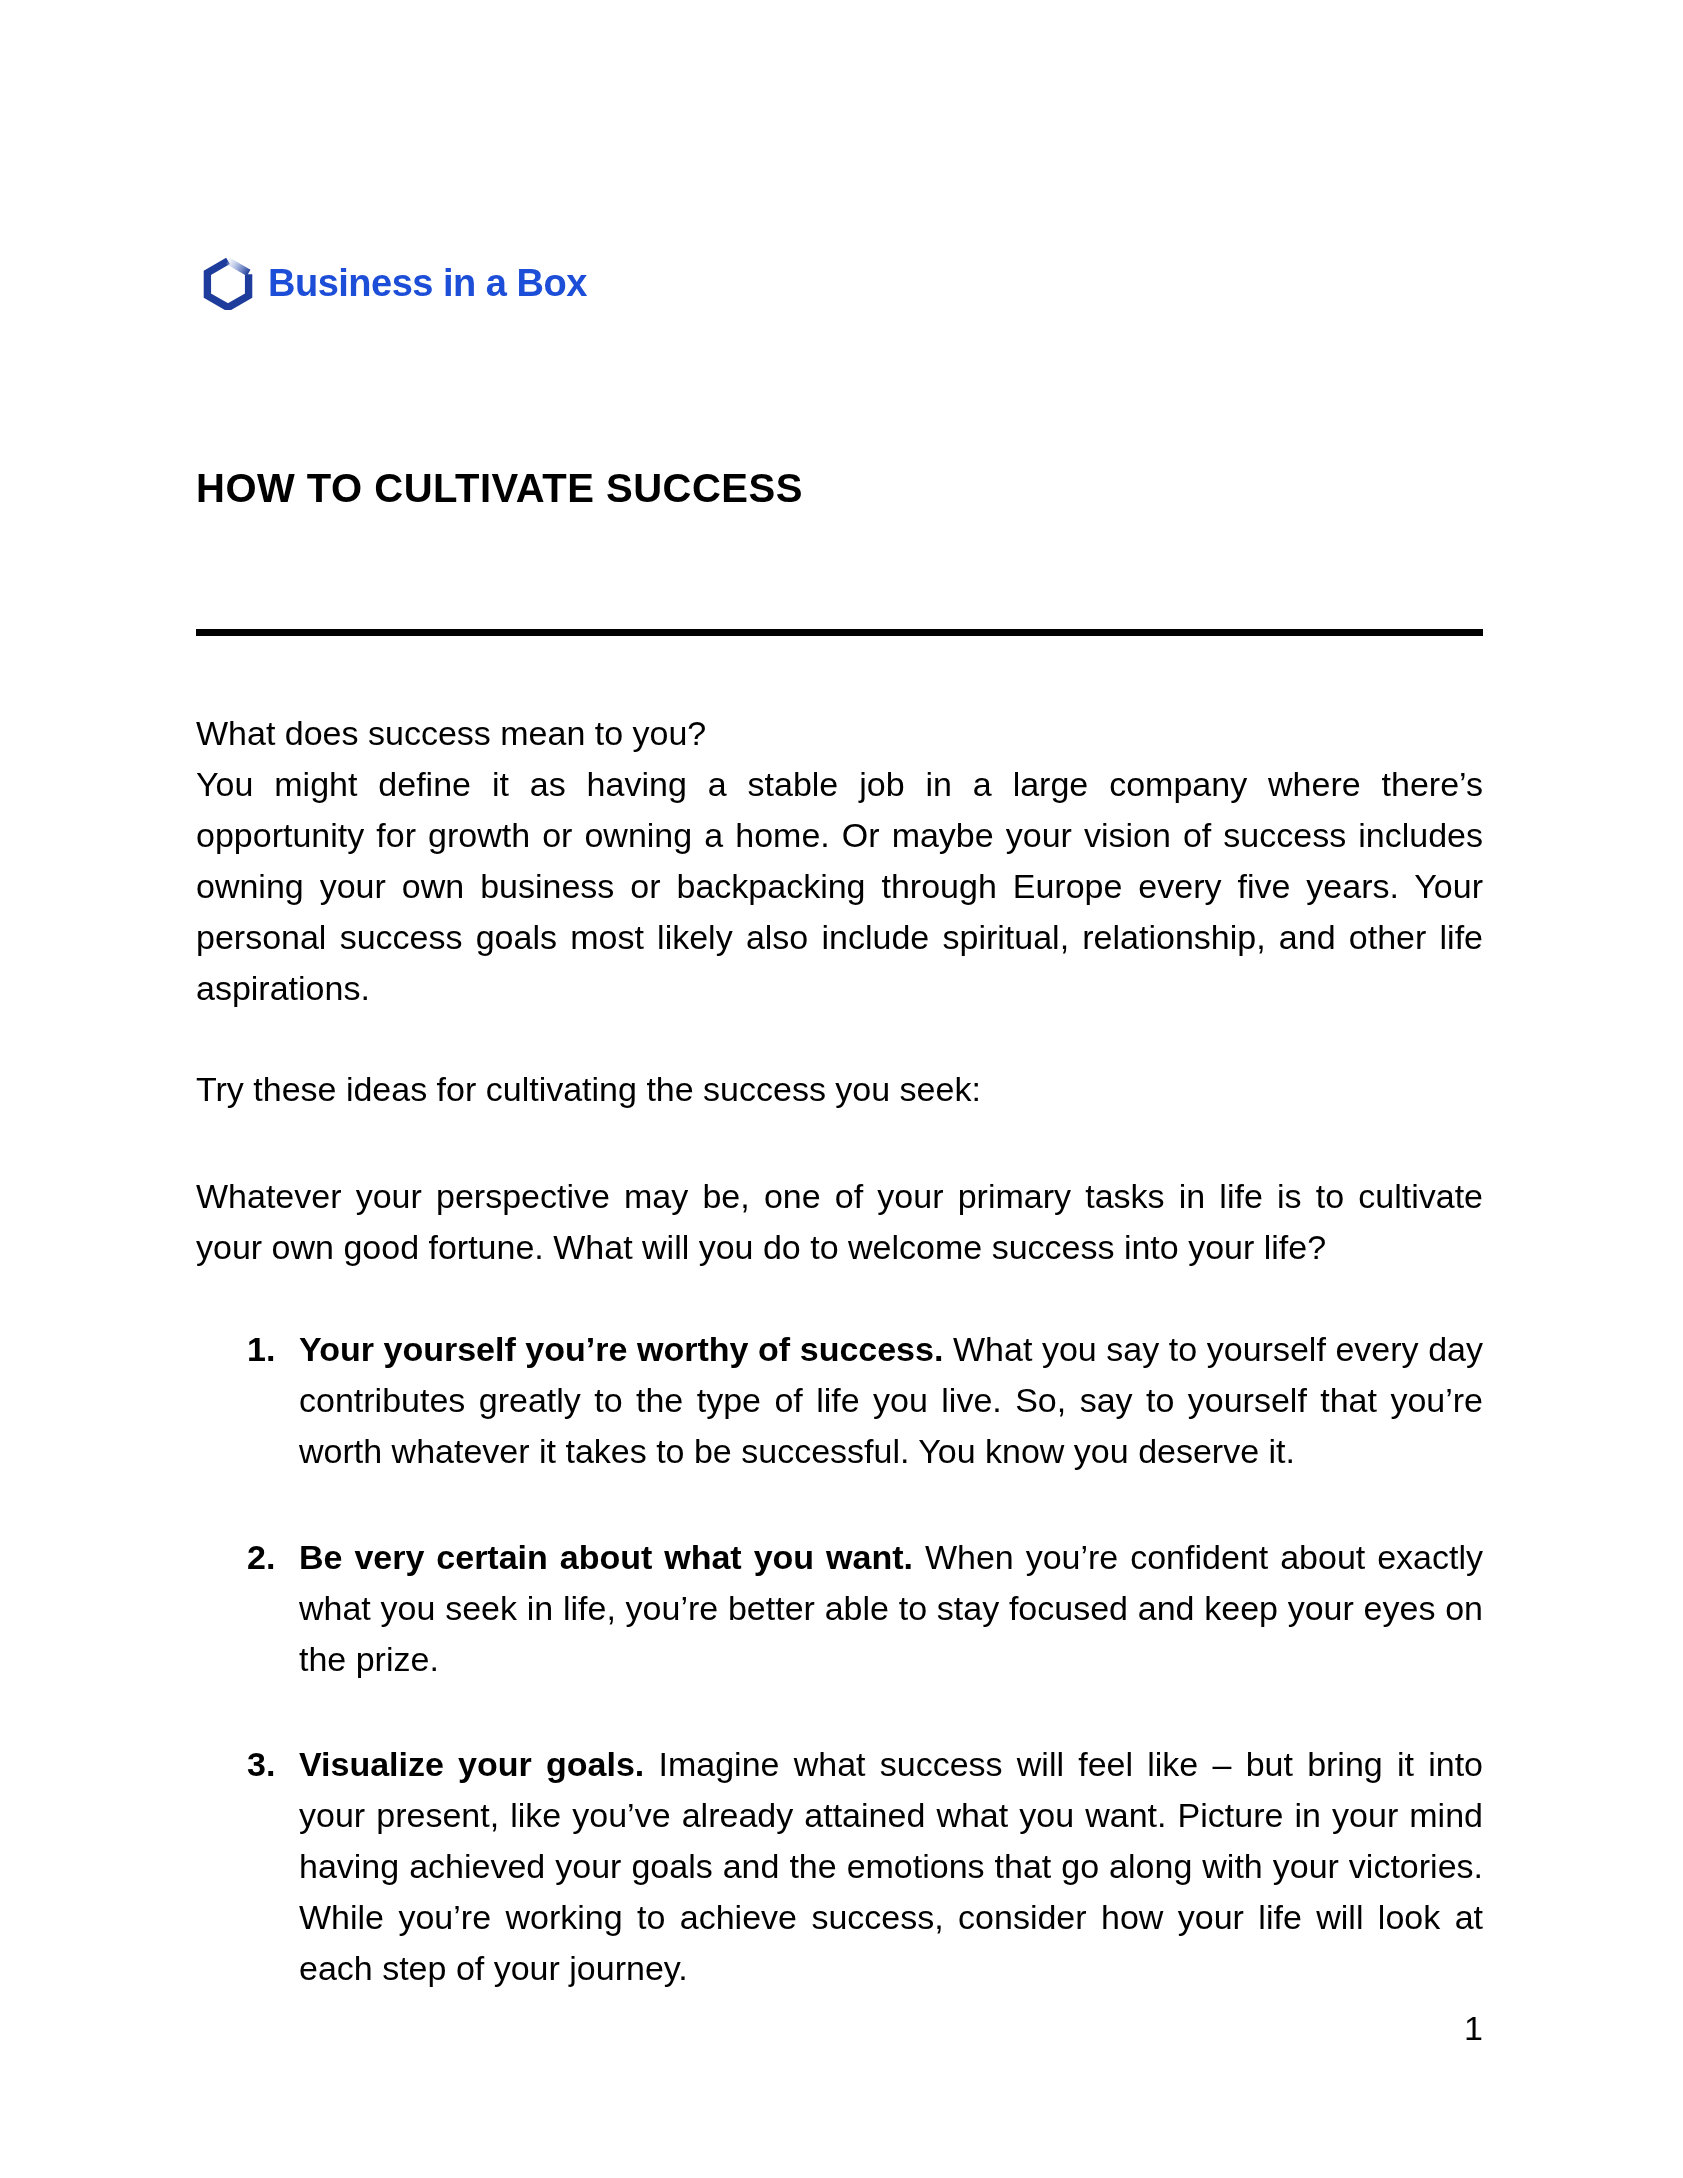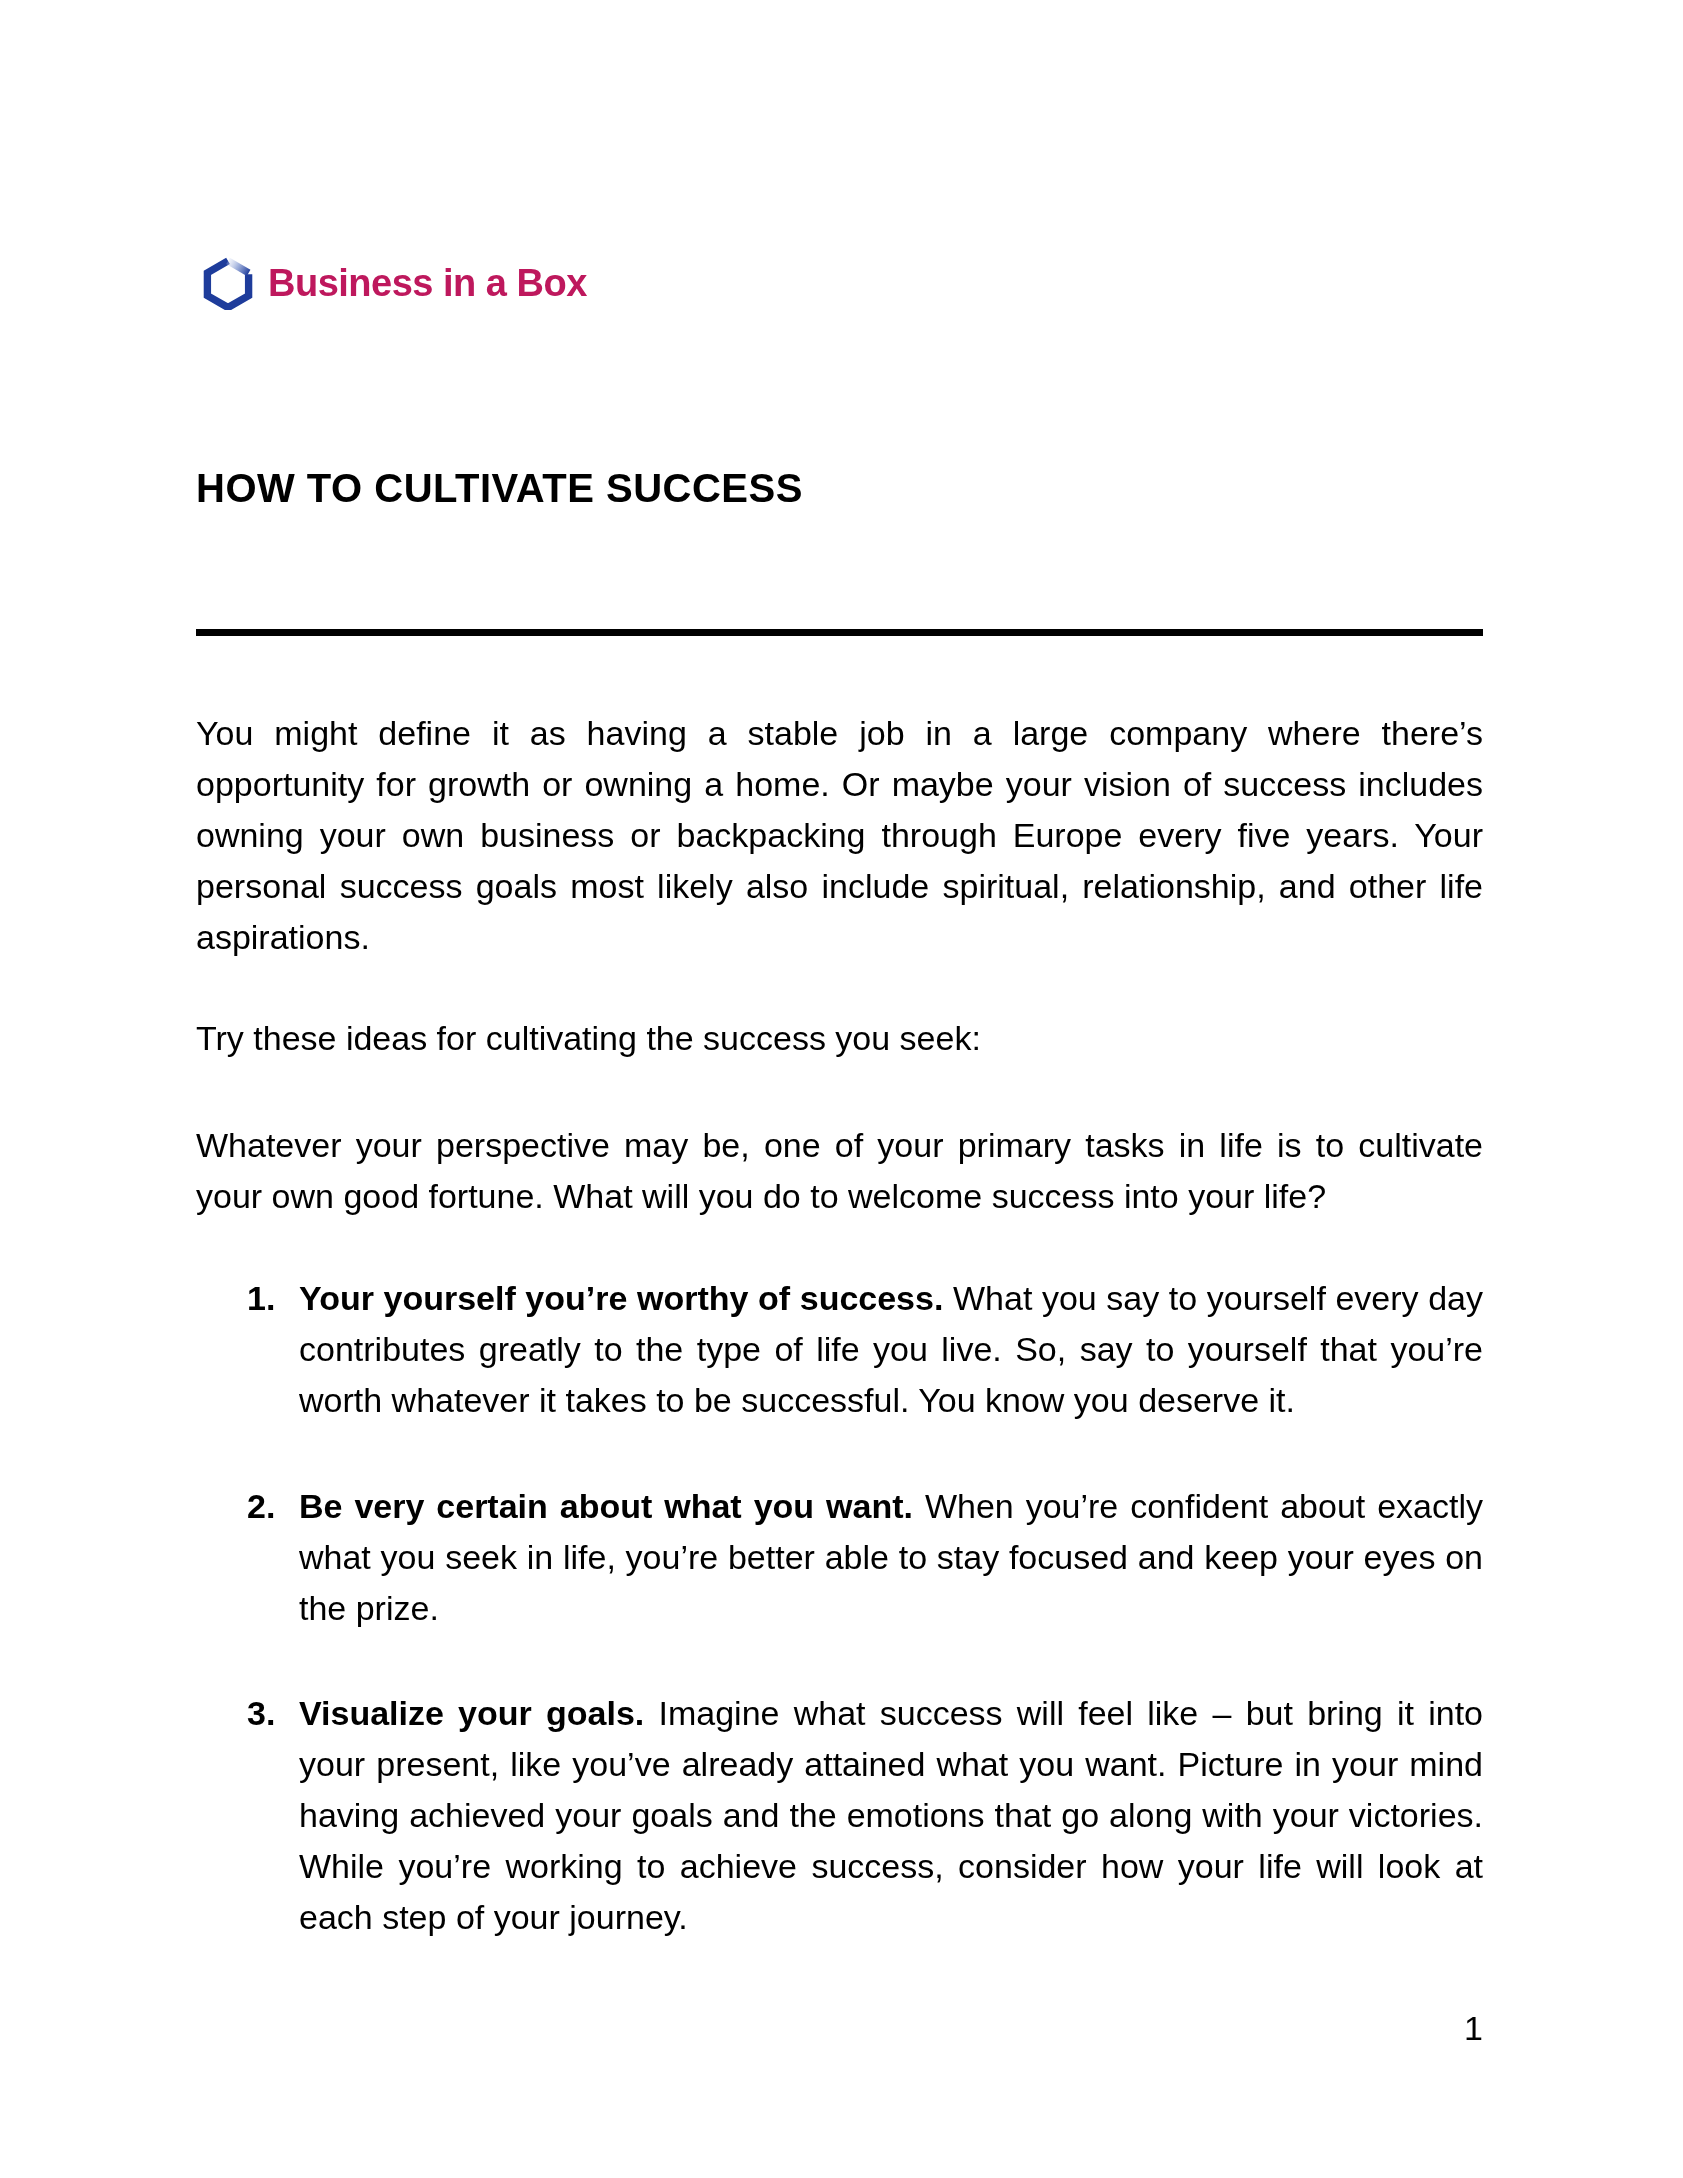--- a/index.html
+++ b/index.html
@@ -19,21 +19,21 @@
     top: 257px;
     display: flex;
     align-items: center;
     gap: 15px;
   }
   .logo-icon svg { display: block; }
   .brand-text {
     font-size: 38px;
     font-weight: bold;
     letter-spacing: -0.5px;
-    color: #be185d;
+    color: #1d4ed8;
     white-space: nowrap;
   }
   .doc-title {
     position: absolute;
     left: 196px;
     top: 461px;
     width: 1287px;
     text-align: left;
     font-size: 40px;
     font-weight: bold;
@@ -101,20 +101,21 @@
       </svg>
     </span>
     <span class="brand-text">Business in a Box</span>
   </div>
 
   <div class="doc-title">HOW TO CULTIVATE SUCCESS</div>
 
   <div class="rule"></div>
 
   <div class="body-content">
+    <p class="para p1">What does success mean to you?</p>
     <p class="para p2">You might define it as having a stable job in a large company where there’s opportunity for growth or owning a home. Or maybe your vision of success includes owning your own business or backpacking through Europe every five years. Your personal success goals most likely also include spiritual, relationship, and other life aspirations.</p>
     <p class="para p4">Try these ideas for cultivating the success you seek:</p>
     <p class="para p3">Whatever your perspective may be, one of your primary tasks in life is to cultivate your own good fortune. What will you do to welcome success into your life?</p>
 
     <ol class="num-list">
       <li class="list-item i1">
         <span class="item-num">1.</span>
         <span class="item-text"><b class="item-lead">Your yourself you’re worthy of success.</b> <span>What you say to yourself every day contributes greatly to the type of life you live. So, say to yourself that you’re worth whatever it takes to be successful. You know you deserve it.</span></span>
       </li>
       <li class="list-item i2">

